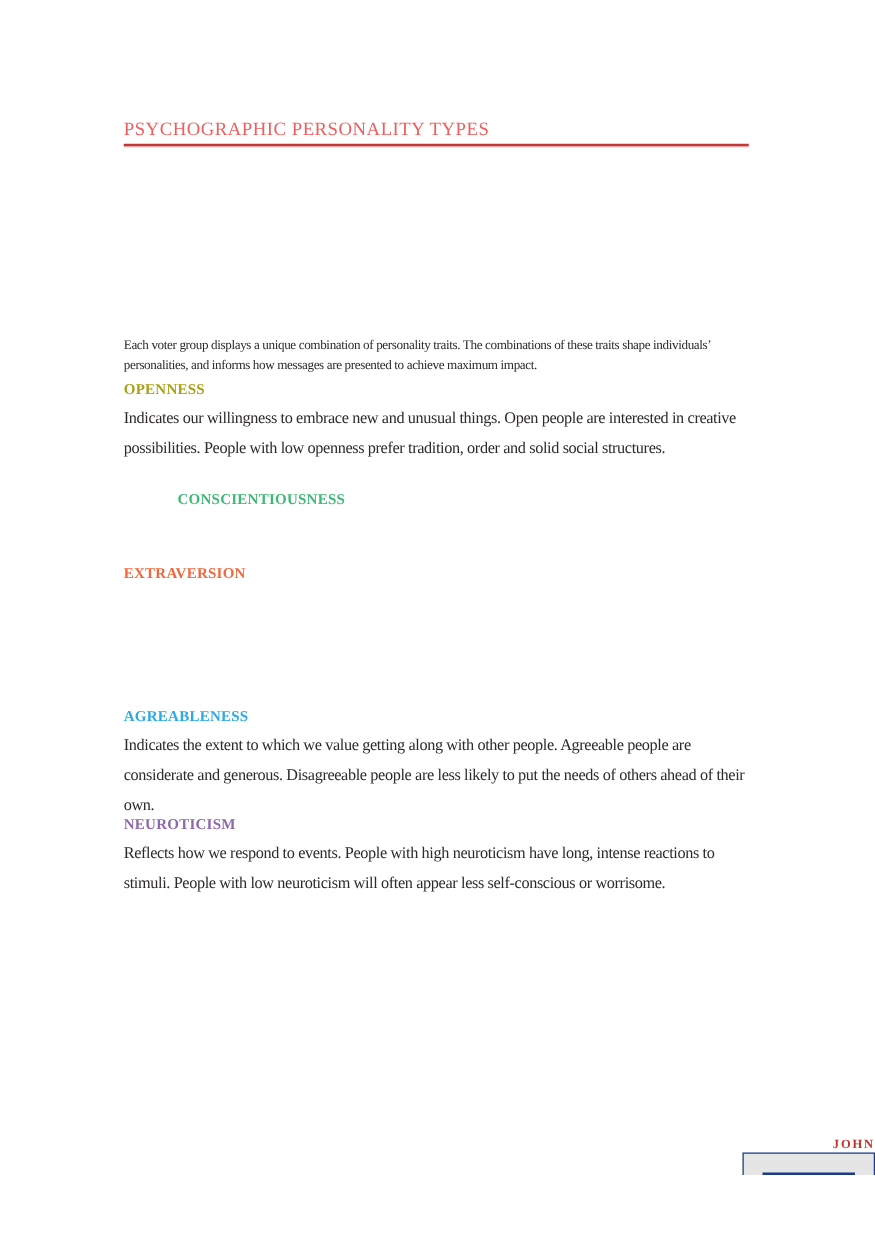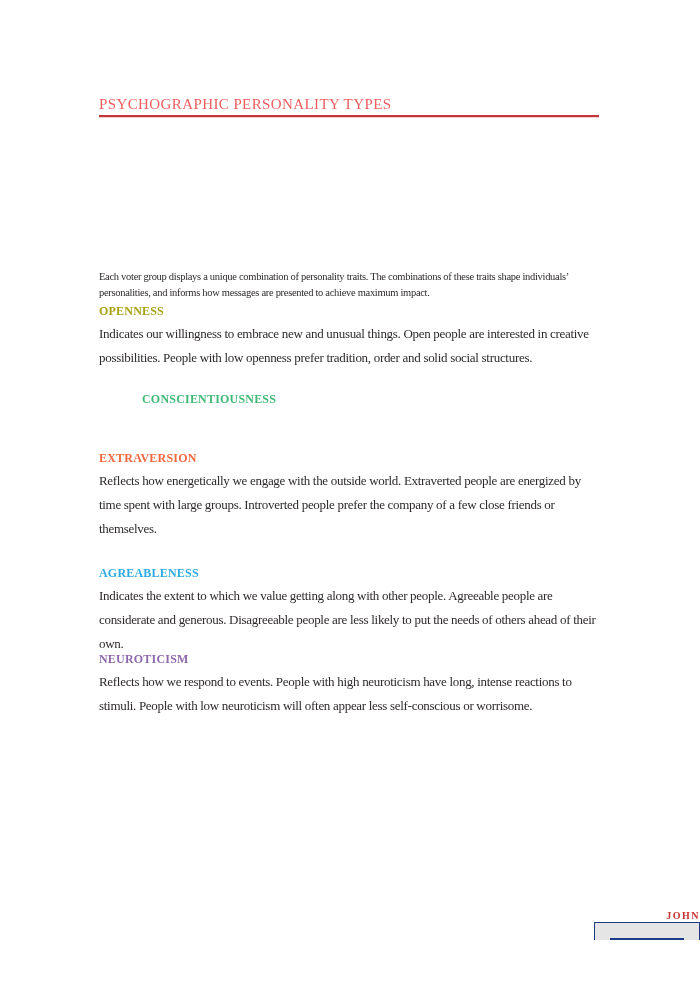--- a/index.html
+++ b/index.html
@@ -120,21 +120,20 @@
     <h2 class="section-heading" style="color: rgb(168, 162, 22);">OPENNESS</h2>
     <p class="section-body">Indicates our willingness to embrace new and unusual things. Open people are interested in creative possibilities. People with low openness prefer tradition, order and solid social structures.</p>
   </div>
 
   <div class="section sec-1">
     <h2 class="section-heading" style="color: rgb(63, 186, 118); margin-left: 43px;">CONSCIENTIOUSNESS</h2>
   </div>
 
   <div class="section sec-2">
     <h2 class="section-heading" style="color: rgb(242, 104, 62);">EXTRAVERSION</h2>
-    <p class="section-body">Reflects how energetically we engage with the outside world. Extraverted people are energized by time spent with large groups. Introverted people prefer the company of a few close friends or themselves.</p>
   </div>
 
   <div class="section sec-4">
     <h2 class="section-heading" style="color: rgb(141, 104, 174);">NEUROTICISM</h2>
     <p class="section-body">Reflects how we respond to events. People with high neuroticism have long, intense reactions to stimuli. People with low neuroticism will often appear less self-conscious or worrisome.</p>
   </div>
 
   <div class="section sec-3">
     <h2 class="section-heading" style="color: rgb(44, 171, 226);">AGREABLENESS</h2>
     <p class="section-body">Indicates the extent to which we value getting along with other people. Agreeable people are considerate and generous. Disagreeable people are less likely to put the needs of others ahead of their own.</p>

